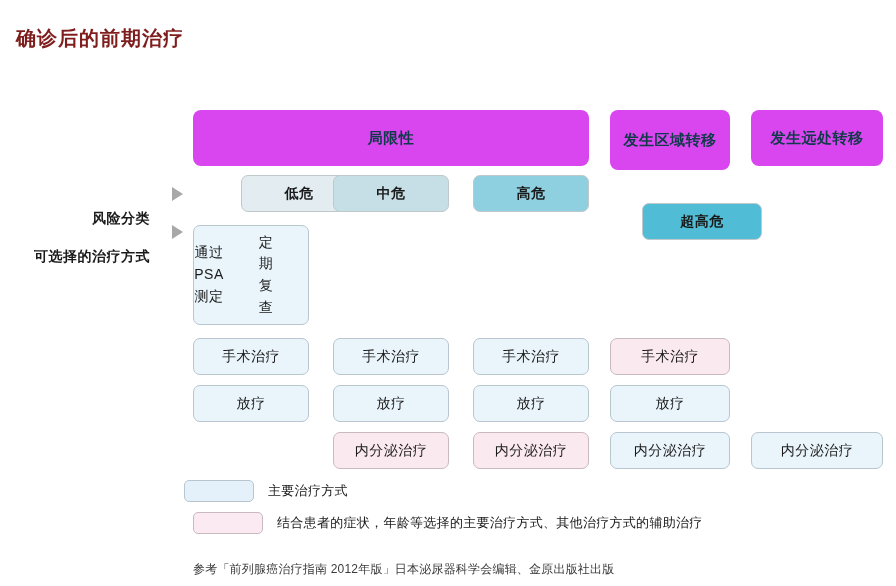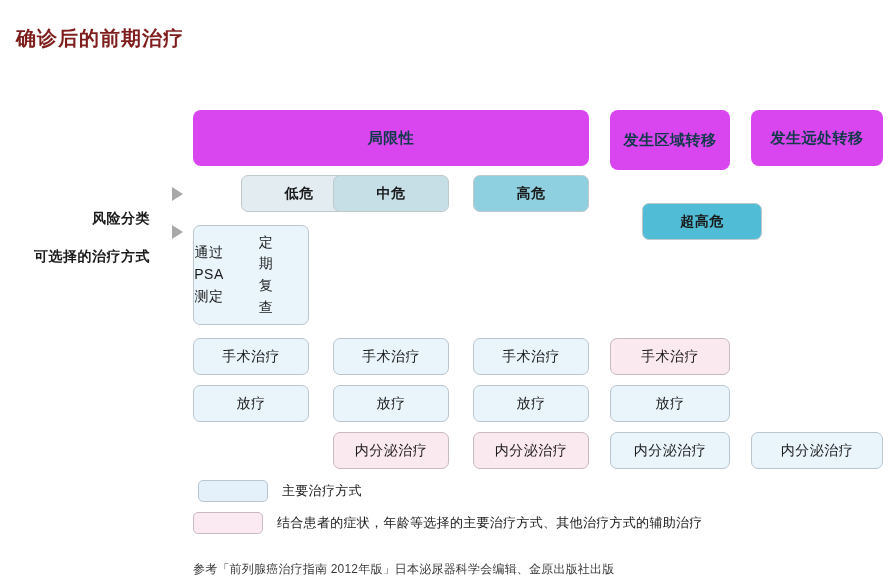--- a/index.html
+++ b/index.html
@@ -183,21 +183,21 @@
 <div class="box tx-blue" style="left:193px; top:385px; width:116px; height:37px;">放疗</div>
 <div class="box tx-blue" style="left:333px; top:385px; width:116px; height:37px;">放疗</div>
 <div class="box tx-blue" style="left:473px; top:385px; width:116px; height:37px;">放疗</div>
 <div class="box tx-blue" style="left:610px; top:385px; width:120px; height:37px;">放疗</div>
 
 <div class="box tx-pink" style="left:333px; top:432px; width:116px; height:37px;">内分泌治疗</div>
 <div class="box tx-pink" style="left:473px; top:432px; width:116px; height:37px;">内分泌治疗</div>
 <div class="box tx-blue" style="left:610px; top:432px; width:120px; height:37px;">内分泌治疗</div>
 <div class="box tx-blue" style="left:751px; top:432px; width:132px; height:37px;">内分泌治疗</div>
 
-<div class="legend-row" style="left:198px; top:480px;">
+<div class="legend-row" style="left:184px; top:480px;">
   <div class="legend-swatch blue"></div>
   <div class="legend-text">主要治疗方式</div>
 </div>
 <div class="legend-row" style="left:193px; top:512px;">
   <div class="legend-swatch pink"></div>
   <div class="legend-text">结合患者的症状，年龄等选择的主要治疗方式、其他治疗方式的辅助治疗</div>
 </div>
 
 <div class="footnote">参考「前列腺癌治疗指南 2012年版」日本泌尿器科学会编辑、金原出版社出版</div>
 

